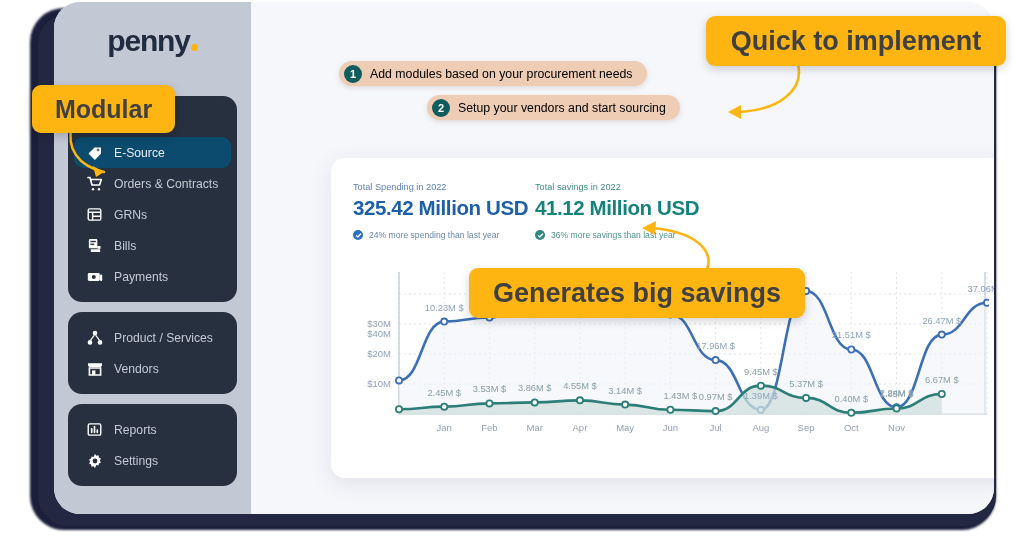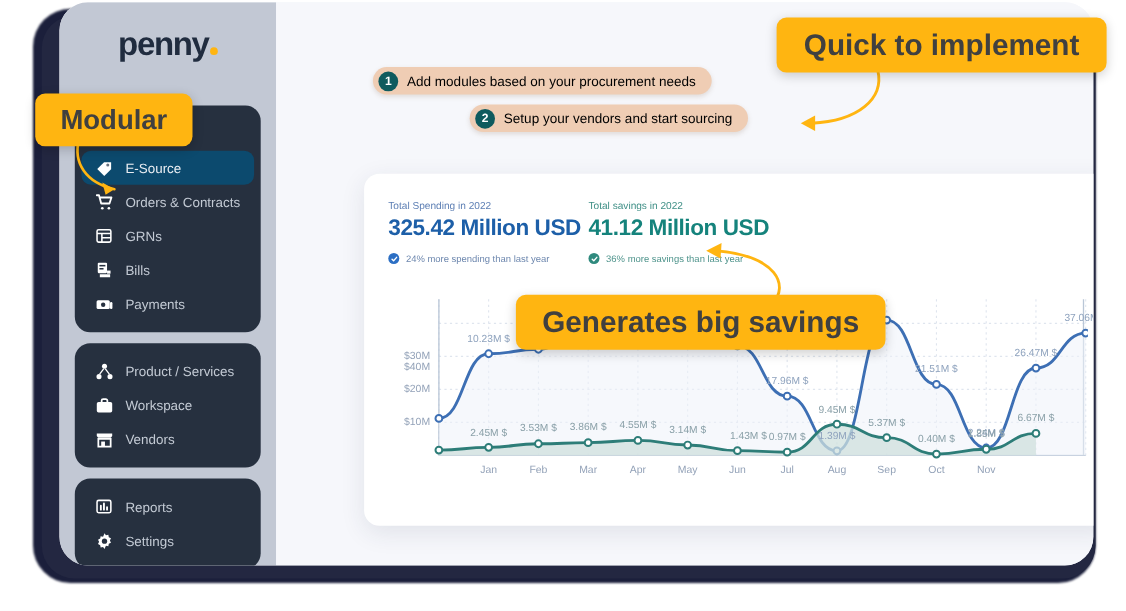--- a/index.html
+++ b/index.html
@@ -259,29 +259,20 @@
             <div class="nav-item">
               <span class="nav-ico">
                 <svg width="16" height="16" viewBox="0 0 16 16" fill="currentColor">
                   <circle cx="8" cy="3" r="2.3"></circle>
                   <circle cx="3" cy="12.4" r="2.3"></circle>
                   <circle cx="13" cy="12.4" r="2.3"></circle>
                   <path d="M7.4 5.2 L3.6 10.2M8.6 5.2 L12.4 10.2" stroke="currentColor" stroke-width="1.2"></path>
                 </svg>
               </span>
               <span class="nav-label">Product / Services</span>
-            </div>
-            <div class="nav-item">
-              <span class="nav-ico">
-                <svg width="16" height="16" viewBox="0 0 16 16" fill="currentColor">
-                  <rect x="1" y="4.4" width="14" height="9.6" rx="1.6"></rect>
-                  <path d="M5.4 4.4V3.2A1.4 1.4 0 0 1 6.8 1.8h2.4a1.4 1.4 0 0 1 1.4 1.4v1.2" fill="none" stroke="currentColor" stroke-width="1.6"></path>
-                </svg>
-              </span>
-              <span class="nav-label">Workspace</span>
             </div>
             <div class="nav-item">
               <span class="nav-ico">
                 <svg width="16" height="16" viewBox="0 0 16 16" fill="currentColor">
                   <path d="M1 2.2h14v2.2L13.8 6H2.2L1 4.4z"></path>
                   <path d="M2.4 7h11.2v7H2.4z" fill="none" stroke="currentColor" stroke-width="1.6"></path>
                   <rect x="5" y="9.4" width="3.4" height="4.6"></rect>
                 </svg>
               </span>
               <span class="nav-label">Vendors</span>

